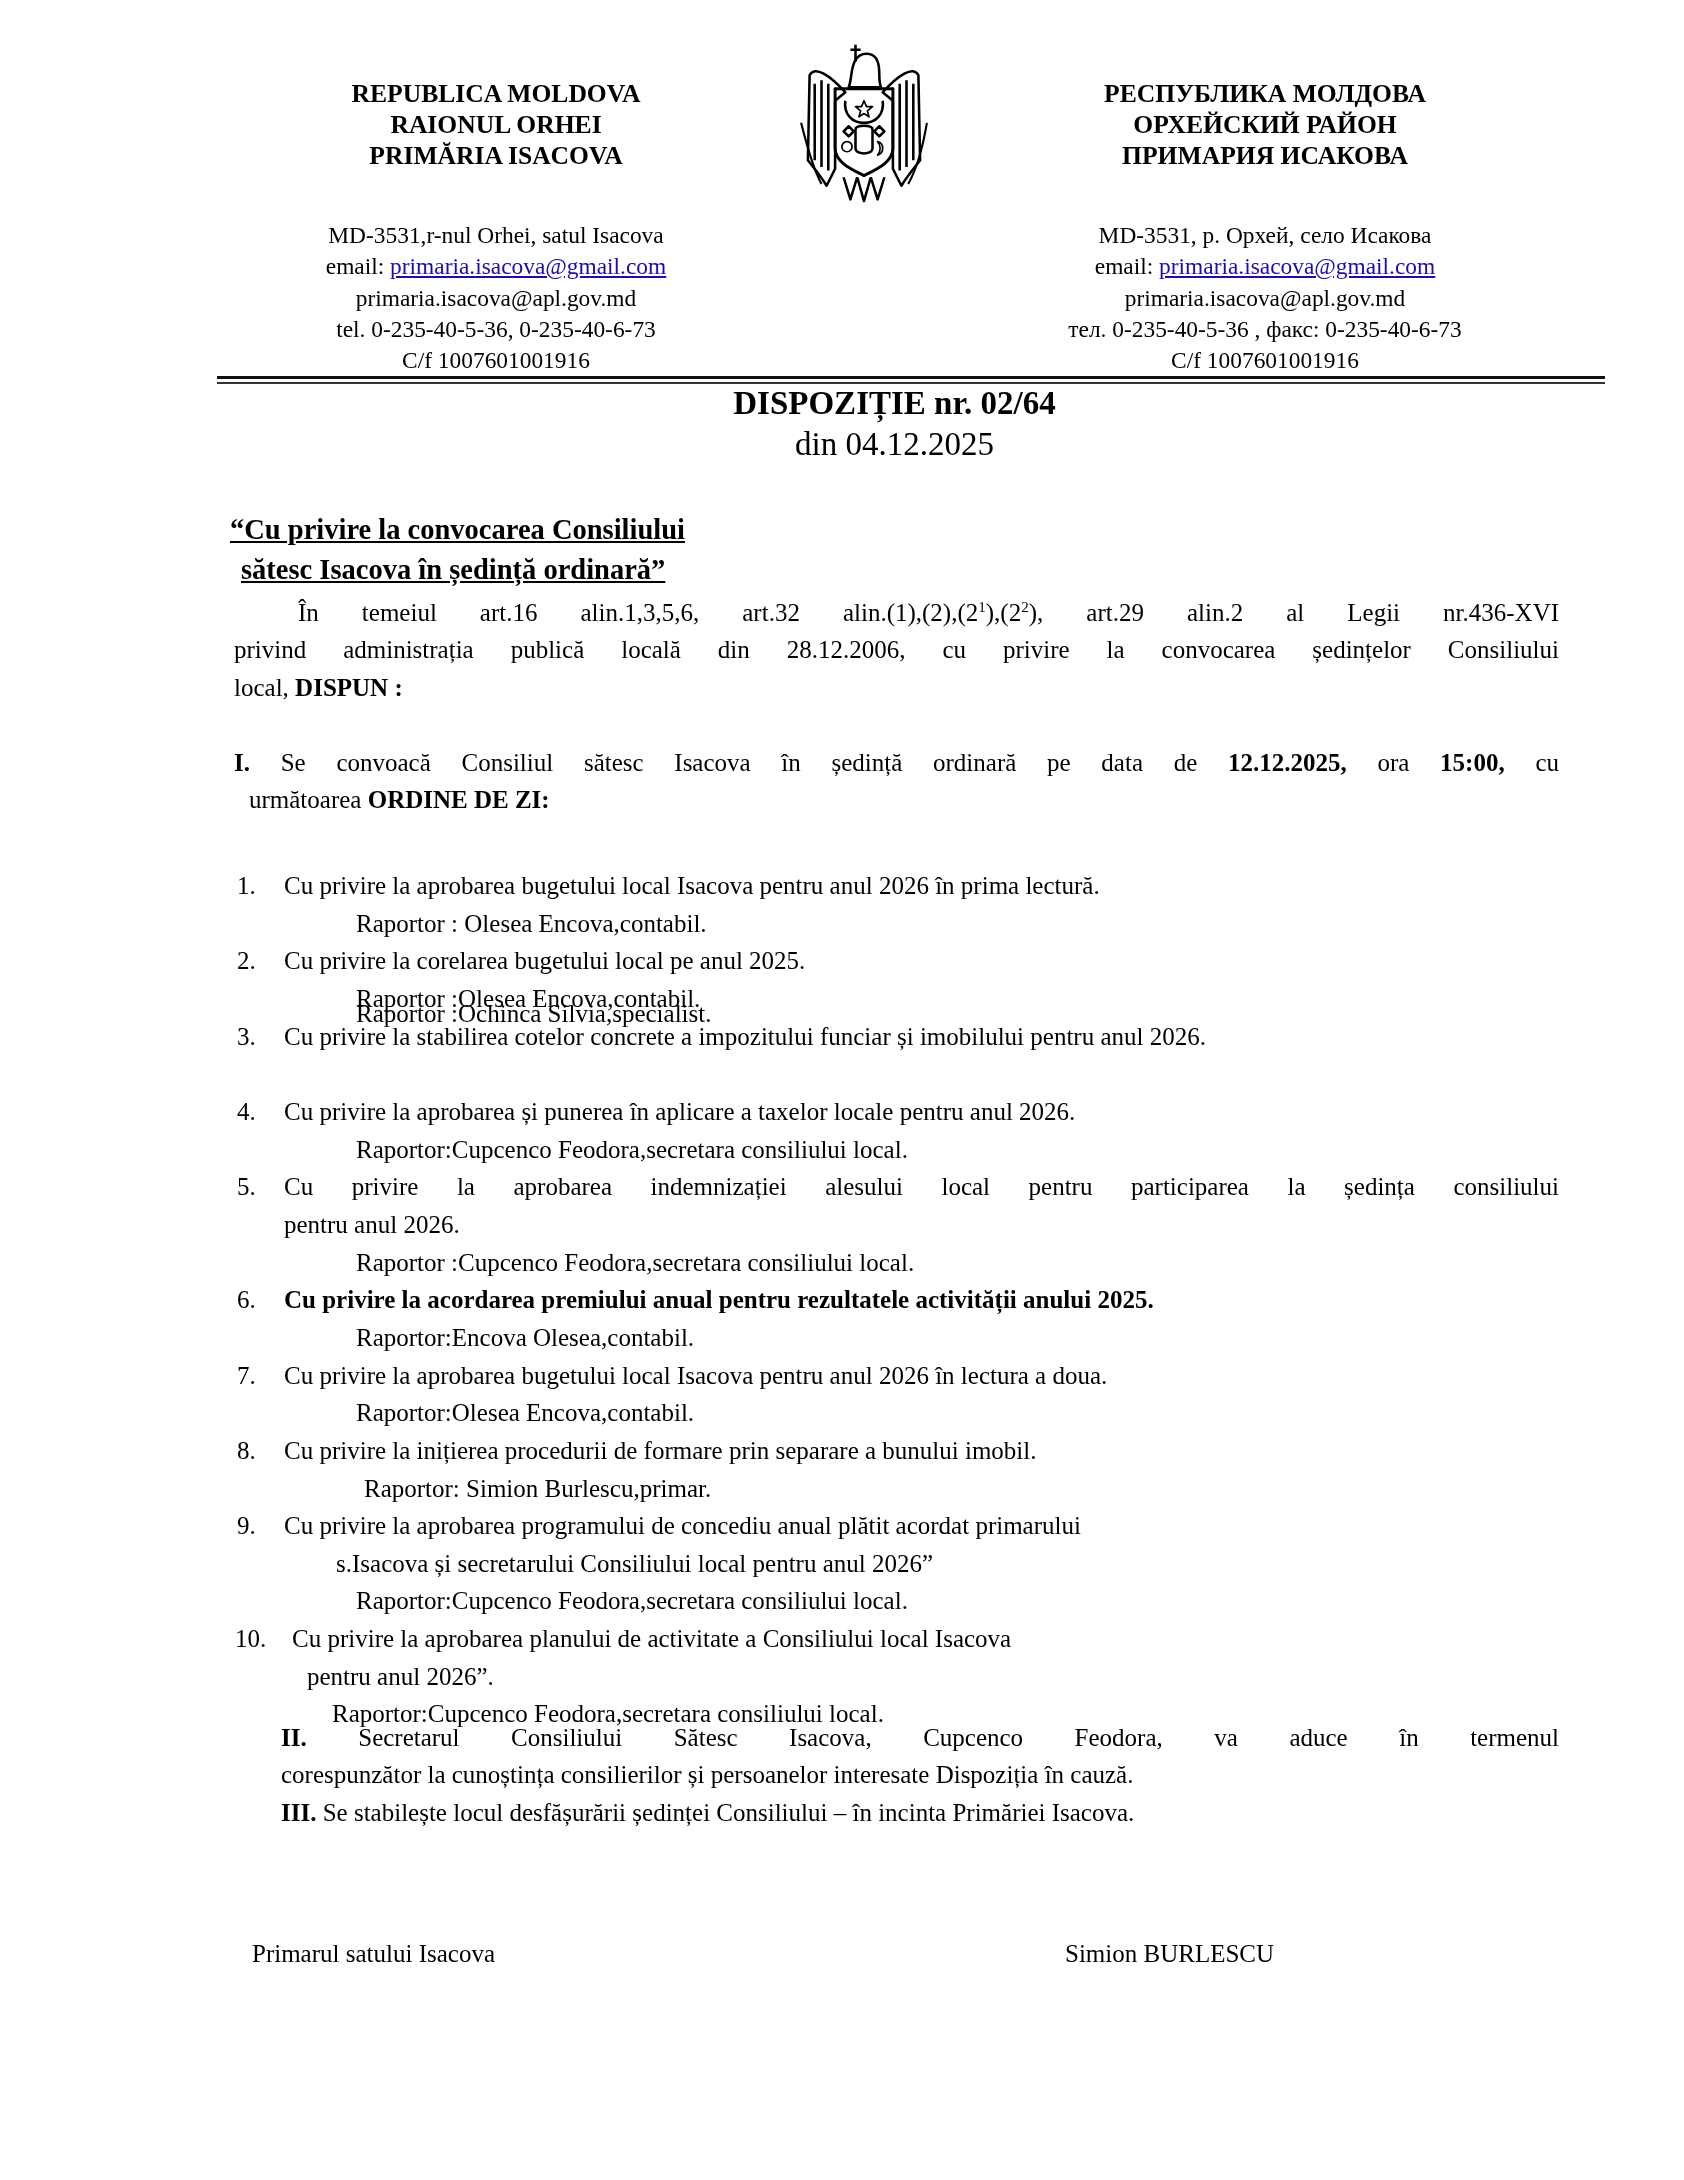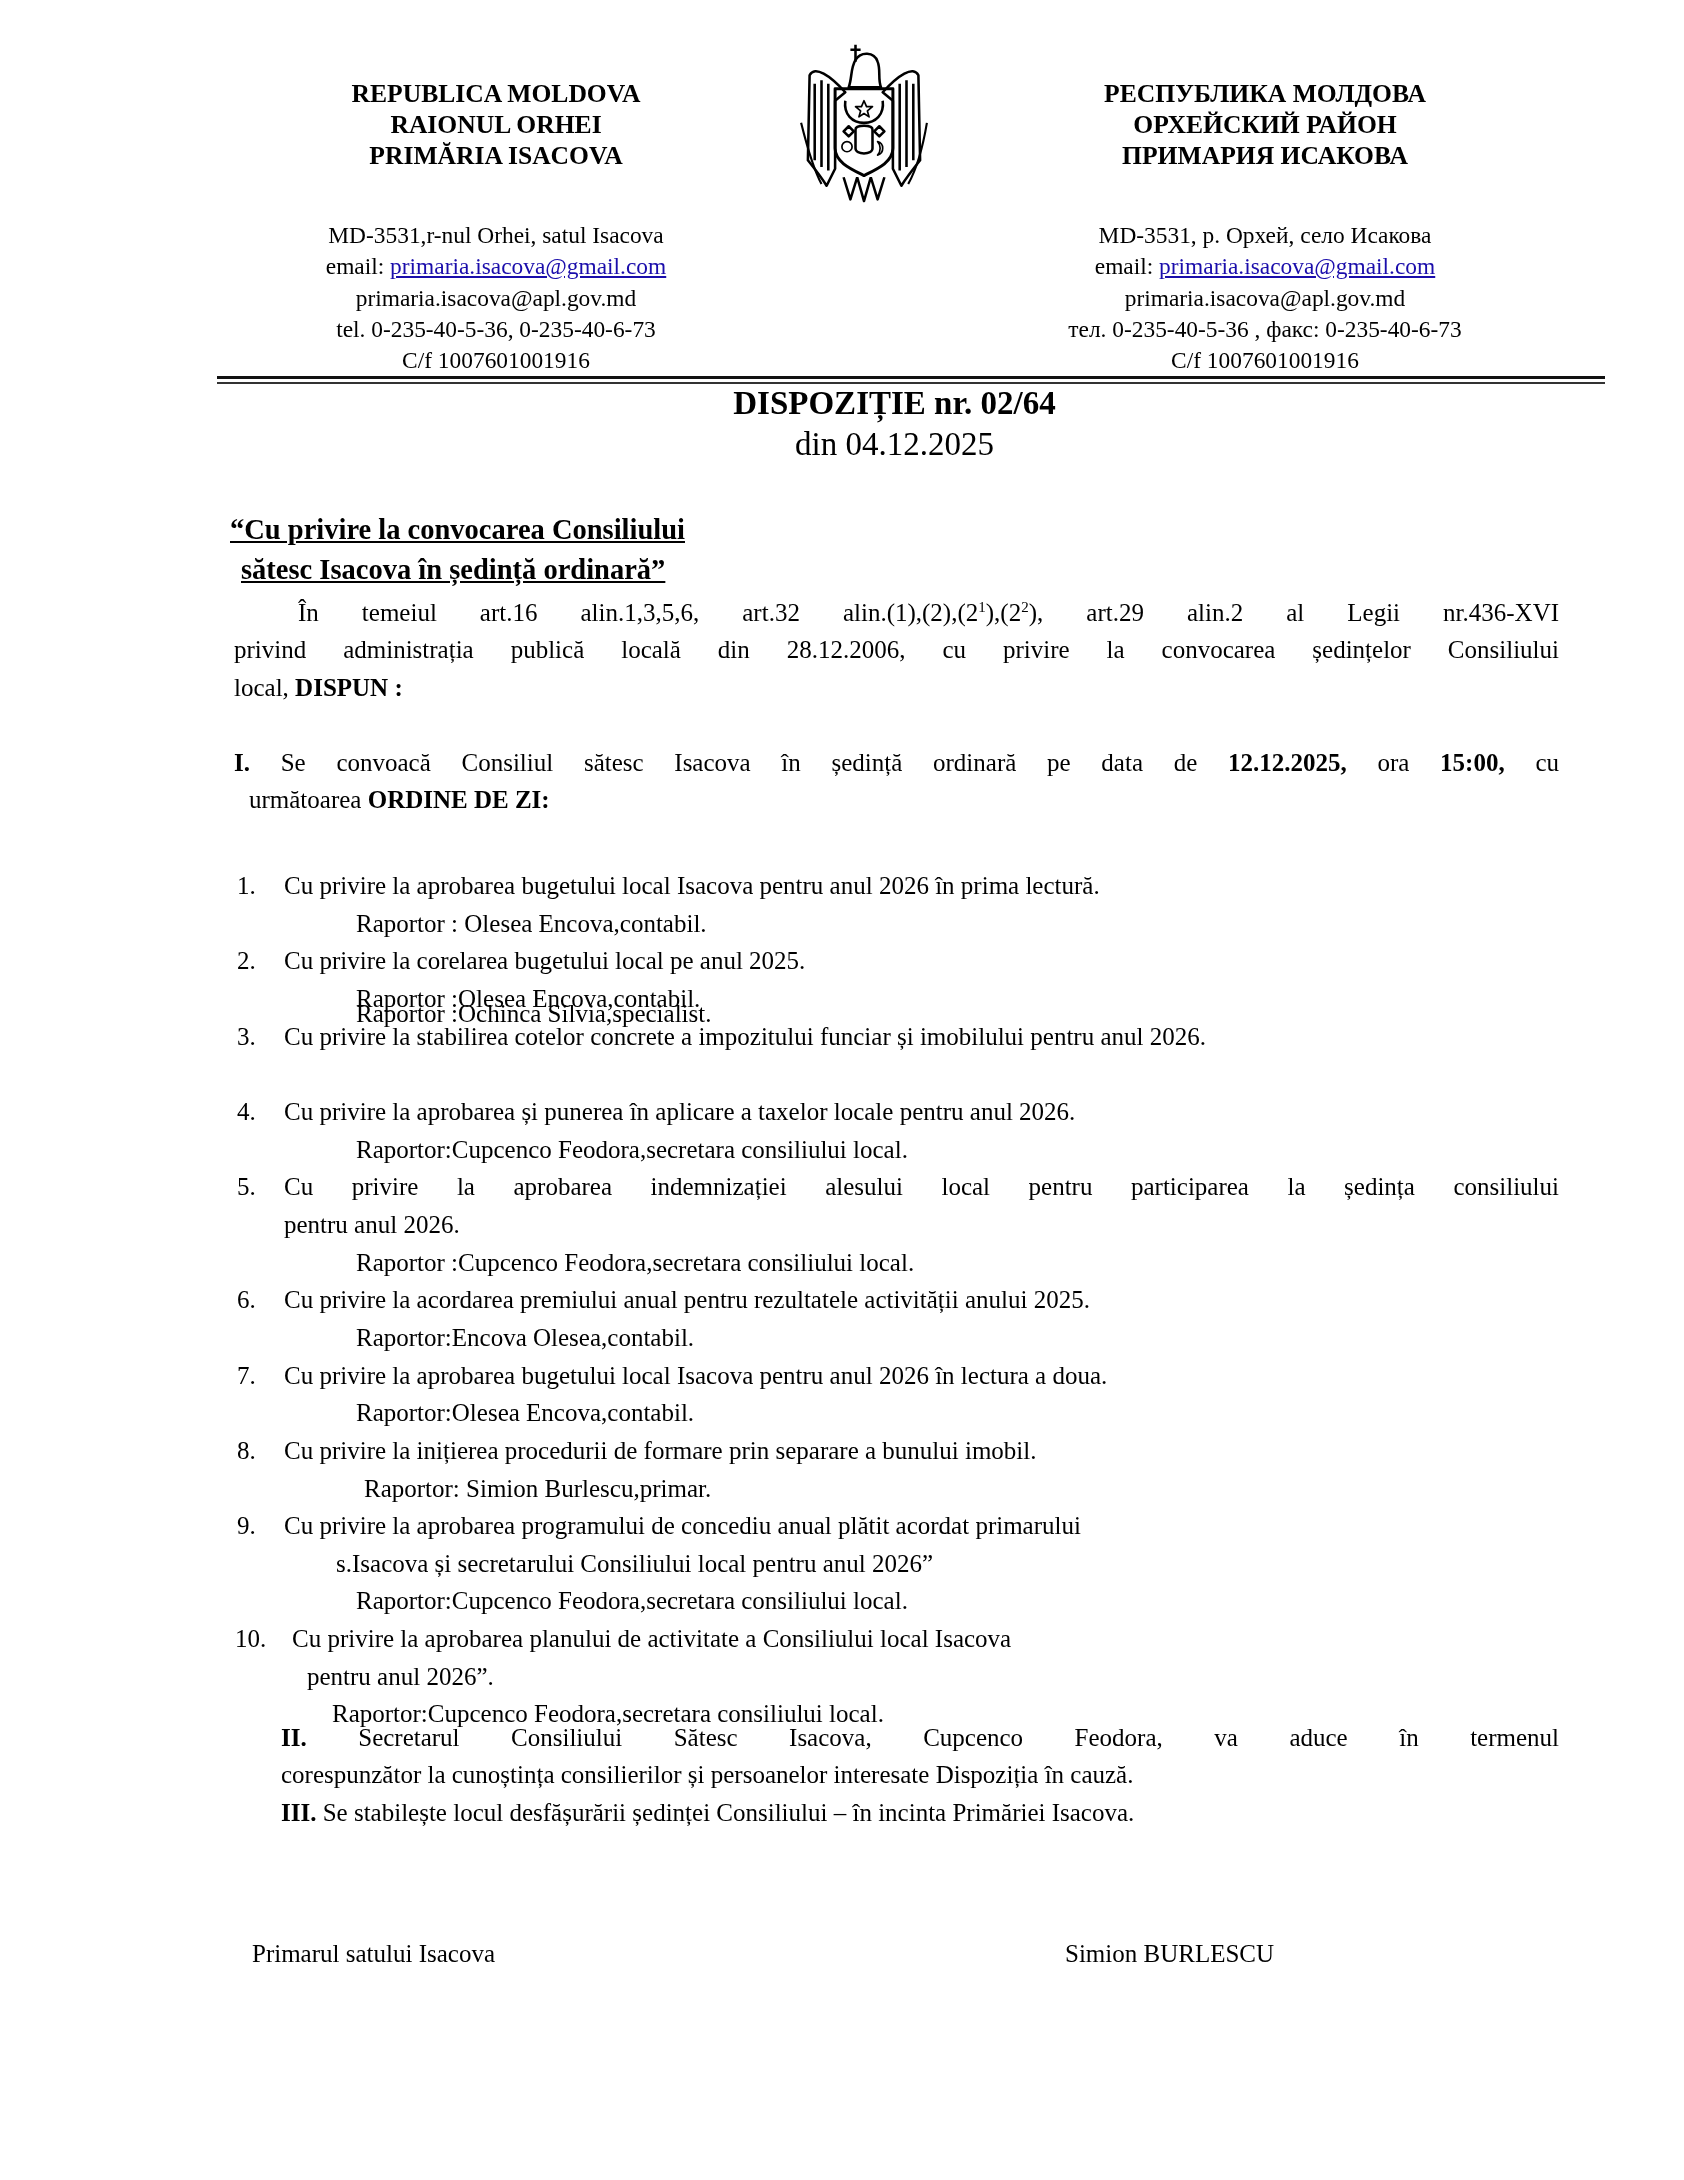--- a/index.html
+++ b/index.html
@@ -131,21 +131,21 @@
       <div class="abs body-line" style="left: 356px; top: 1131px;">Raportor:Cupcenco Feodora,secretara consiliului local.</div>
     </div>
     <div>
       <div class="abs body-line" style="left: 237px; top: 1168px;">5.</div>
       <div class="abs body-line" style="left: 284px; width: 1275px; white-space: normal; text-align: justify; text-align-last: justify; top: 1168px;">Cu privire la aprobarea indemnizației alesului local pentru participarea la ședința consiliului</div>
       <div class="abs body-line" style="left: 284px; top: 1206px;">pentru anul 2026.</div>
       <div class="abs body-line" style="left: 356px; top: 1244px;">Raportor :Cupcenco Feodora,secretara consiliului local.</div>
     </div>
     <div>
       <div class="abs body-line" style="left: 237px; top: 1281px;">6.</div>
-      <div class="abs body-line" style="left: 284px; top: 1281px;">Cu privire la acordarea premiului anual pentru rezultatele activității anului 2025.</div>
+      <div class="abs body-line" style="left: 284px; top: 1281px; font-weight: bold;">Cu privire la acordarea premiului anual pentru rezultatele activității anului 2025.</div>
       <div class="abs body-line" style="left: 356px; top: 1319px;">Raportor:Encova Olesea,contabil.</div>
     </div>
     <div>
       <div class="abs body-line" style="left: 237px; top: 1357px;">7.</div>
       <div class="abs body-line" style="left: 284px; top: 1357px;">Cu privire la aprobarea bugetului local Isacova pentru anul 2026 în lectura a doua.</div>
       <div class="abs body-line" style="left: 356px; top: 1394px;">Raportor:Olesea Encova,contabil.</div>
     </div>
     <div>
       <div class="abs body-line" style="left: 237px; top: 1432px;">8.</div>
       <div class="abs body-line" style="left: 284px; top: 1432px;">Cu privire la inițierea procedurii de formare prin separare a bunului imobil.</div>

